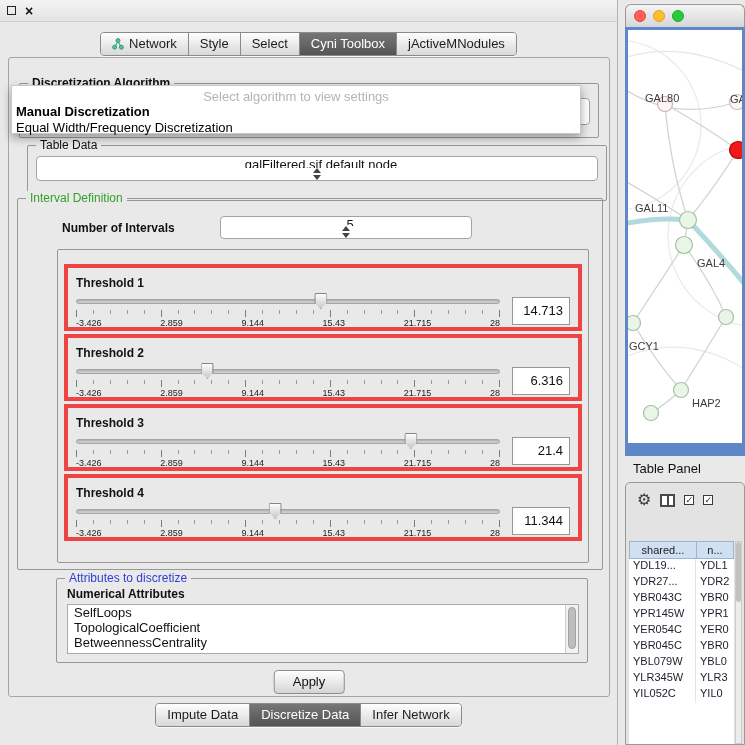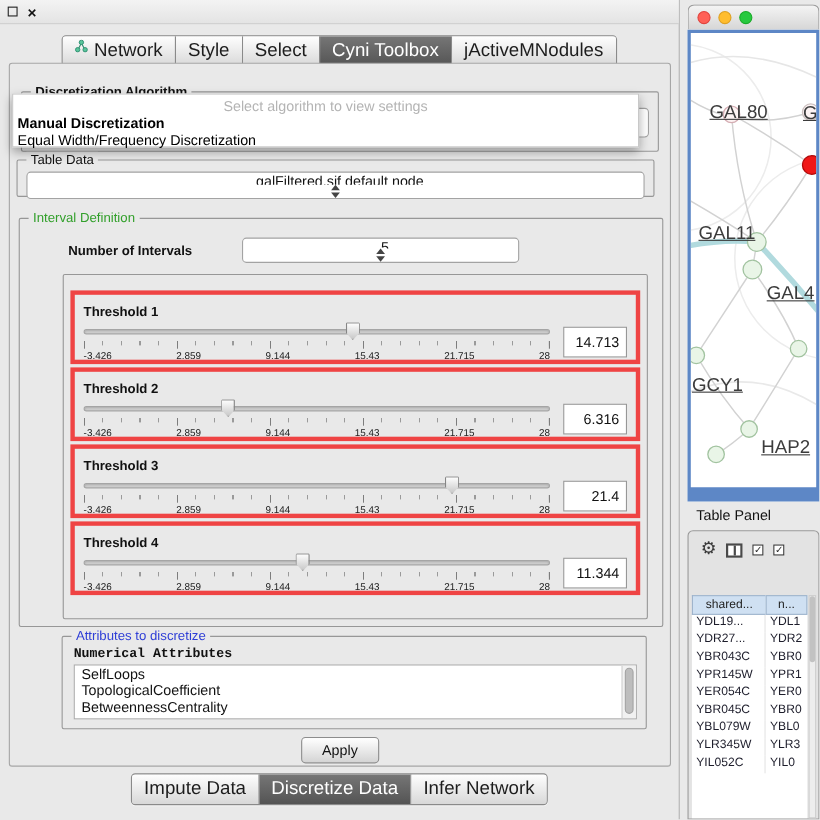--- a/index.html
+++ b/index.html
@@ -20,23 +20,23 @@
   .win-controls { display:flex; align-items:center; gap:9px; }
   .float-sq { width:9px; height:9px; border:1.5px solid #222; display:inline-block; }
   .close-x { font-size:14px; font-weight:bold; color:#111; line-height:10px; }
 
   
   .tabbar { position:absolute; left:0; width:100%; display:flex; justify-content:center; }
   .tabbar.top { top:32px; }
   .tabbar.bottom { top:703px; }
   .seg { display:flex; border:1px solid #8a8a8a; border-radius:4px; overflow:hidden;
     background:#ddd; box-shadow:0 1px 0 rgba(255,255,255,.7); }
-  .seg-item { padding:3px 11px 4px; font-size:17px; color:#1c1c1c;
+  .seg-item { padding:3px 11px 4px; font-size:13px; color:#1c1c1c;
     background:linear-gradient(#fefefe,#d8d8d8); border-right:1px solid #8a8a8a;
-    display:flex; align-items:flex-start; gap:5px; white-space:nowrap; cursor:default; }
+    display:flex; align-items:center; gap:5px; white-space:nowrap; cursor:default; }
   .seg-item:last-child { border-right:none; }
   .seg-item.sel { background:linear-gradient(#767676,#545454); color:#fff; }
 
   
   .panel-body { position:absolute; left:8px; top:57px; width:602px; height:640px;
     border:1px solid #a6a6a6; border-radius:3px; background:#e9e9e9; }
 
   .group { position:absolute; border:1px solid #979797; border-radius:2px; }
   .group-title { position:absolute; top:-8px; left:8px; background:#e9e9e9;
     padding:0 4px; font-size:12px; white-space:nowrap; }
@@ -56,21 +56,21 @@
 
   
   .dropdown-overlay { position:absolute; left:2px; top:27px; width:570px; height:49px;
     background:#fff; border:1px solid #c8c8c8; box-shadow:0 4px 9px rgba(0,0,0,.35); z-index:50; }
   .dd-hint { position:absolute; top:3px; left:0; right:0; text-align:center;
     font-size:13px; color:#b4b4b4; }
   .dd-opt1 { position:absolute; top:18px; left:4px; font-size:13px; font-weight:bold; color:#000; }
   .dd-opt2 { position:absolute; top:34px; left:4px; font-size:13px; color:#000; }
 
   
-  .tabledata-group { left:6px; top:87px; width:580px; height:34px; }
+  .tabledata-group { left:18px; top:87px; width:580px; height:56px; }
   .tabledata-title { color:#111; }
   .tabledata-combo { position:absolute; left:8px; top:10px; width:562px; height:25px; }
 
   
   .interval-group { left:8px; top:140px; width:586px; height:372px; }
   .count-label { position:absolute; left:44px; top:22px; font-size:12px; font-weight:bold; color:#111; }
   .count-spinner { position:absolute; left:202px; top:17px; width:252px; height:23px; }
 
   .thresholds-group { position:absolute; left:39px; top:50px; width:532px; height:314px; border:1px solid #979797; }
 
@@ -91,21 +91,21 @@
     border-right:1px solid #9a9a9a; }
   .ticks::after { content:""; position:absolute; left:0; right:0; top:0; height:7px;
     background:repeating-linear-gradient(to right, #7d7d7d 0 1px, transparent 1px 20%);
     border-right:1px solid #7d7d7d; }
   .tick-labels { display:flex; justify-content:space-between; font-size:9px; color:#222; margin-top:1px; }
   .value-box { width:58px; height:28px; background:#fff; border:1px solid #979797;
     display:flex; align-items:center; justify-content:flex-end; padding-right:6px; font-size:13px; color:#111; }
 
   
   .attrs-group { left:47px; top:520px; width:532px; height:85px; }
-  .attrs-subtitle { position:absolute; left:10px; top:8px; font-size:12px; font-weight:bold; color:#111;font-family:Liberation Mono, monospace; }
+  .attrs-subtitle { position:absolute; left:10px; top:8px; font-size:12px; font-weight:bold; color:#111; }
   .attr-list { position:absolute; left:10px; top:25px; width:512px; height:50px;
     background:#fff; border:1px solid #ababab; overflow:hidden; }
   .attr-item { font-size:13px; line-height:15px; padding-left:6px; color:#111; white-space:nowrap; }
   .attr-scrollbar { position:absolute; right:0; top:0; bottom:0; width:13px;
     background:#f1f1f1; border-left:1px solid #cfcfcf; }
   .attr-scroll-thumb { position:absolute; left:2px; right:2px; top:2px; height:42px;
     background:#bdbdbd; border:1px solid #a3a3a3; border-radius:4px; }
 
   .apply-btn { position:absolute; left:50%; top:612px; transform:translateX(-50%);
     padding:3px 18px 4px; font-size:13px; color:#111; font-family:"Liberation Sans",sans-serif;
@@ -119,21 +119,21 @@
   .net-titlebar { height:23px; background:linear-gradient(#f4f4f4,#d6d6d6);
     border:1px solid #999; border-bottom:none; border-radius:6px 6px 0 0;
     display:flex; align-items:center; gap:7px; padding-left:8px; }
   .light { width:12px; height:12px; border-radius:50%; }
   .light.red { background:#ff6057; border:1px solid #e0443e; }
   .light.yellow { background:#ffbd2e; border:1px solid #dea123; }
   .light.green { background:#27c93f; border:1px solid #1aab29; }
   .net-frame { position:absolute; left:0; right:0; top:23px; bottom:0;
     border:3px solid #5d87c6; border-bottom-width:13px; background:#fff; overflow:hidden; }
   .net-canvas { position:absolute; inset:0; }
-  .net-label { position:absolute; font-size:17px; color:#3c3c3c; white-space:nowrap;text-decoration:underline; }
+  .net-label { position:absolute; font-size:11px; color:#3c3c3c; white-space:nowrap; }
 
   
   .tp-caption { position:absolute; left:633px; top:461px; font-size:13px; color:#111; }
   .table-panel { position:absolute; left:625px; top:482px; width:120px; height:263px;
     background:#e3e3e3; border:1px solid #9a9a9a; border-radius:5px 5px 0 0; overflow:hidden; }
   .tp-toolbar { height:34px; display:flex; align-items:center; gap:9px; padding-left:11px; }
   .gear { font-size:16px; color:#3a3a3a; line-height:16px; }
   .cols-icon { width:15px; height:13px; border:2px solid #4a4a4a; position:relative; background:#fff; }
   .cols-icon::before { content:""; position:absolute; left:5px; top:0; bottom:0; width:2px; background:#4a4a4a; }
   .cb { width:10px; height:10px; border:1.5px solid #3a3a3a; font-size:9px; line-height:8px;

